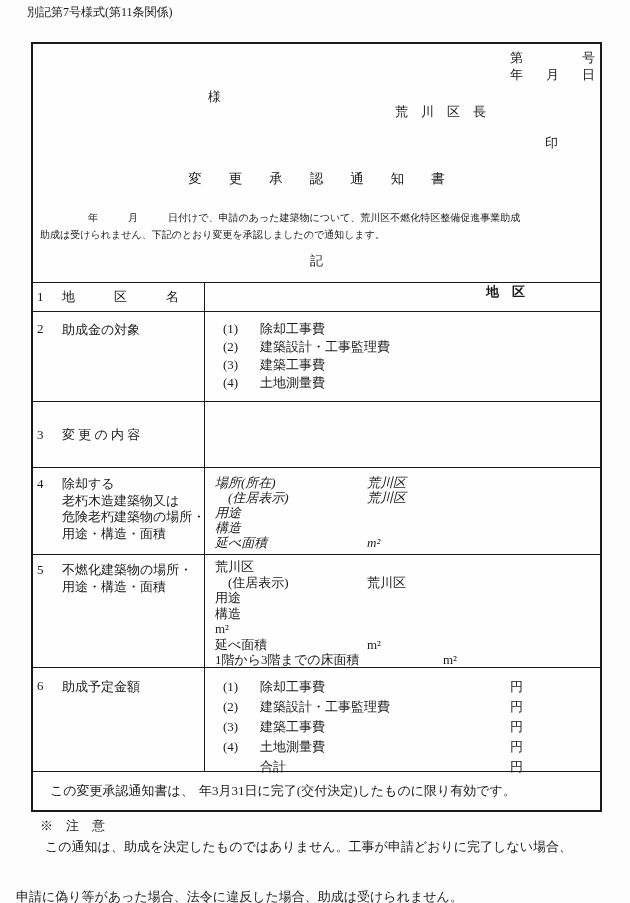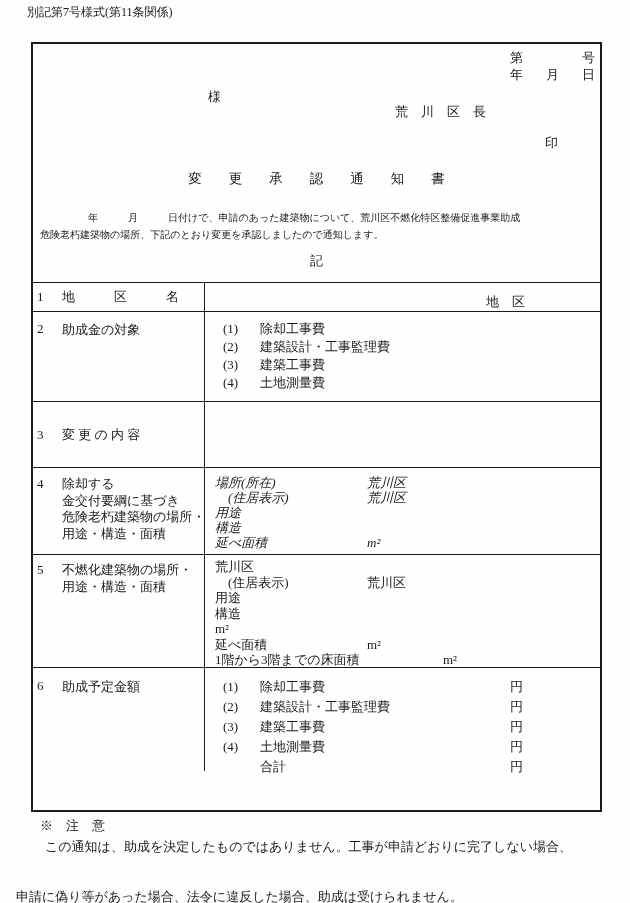--- a/index.html
+++ b/index.html
@@ -39,21 +39,21 @@
 
   
   .tbl{position:absolute;left:0;top:238px;width:567px;}
   .trow{display:flex;border-top:1px solid #1a1a1a;box-sizing:border-box;}
   .lcell{width:172px;flex:none;border-right:1px solid #1a1a1a;box-sizing:border-box;
          display:flex;padding-left:4px;}
   .lcell .no{width:25px;flex:none;}
   .rcell{flex:1;position:relative;box-sizing:border-box;}
   .r1{height:29px;}
   .r1 .lcell{align-items:center;}
-  .r1 .rcell{display:flex;align-items:flex-end;padding-left:281px;}
+  .r1 .rcell{display:flex;align-items:flex-start;padding-left:281px;font-weight:bold;}
   .r2{height:90px;}
   .r2 .lcell{padding-top:9px;}
   .r2 .rcell{padding-top:8px;}
   .iline{display:flex;line-height:18px;}
   .ino{margin-left:18px;width:37px;flex:none;}
   .iname{white-space:nowrap;}
   .r3{height:66px;}
   .r3 .lcell{align-items:center;}
   .r4{height:87px;}
   .r4 .lcell{padding-top:8px;}
@@ -100,21 +100,21 @@
     </div>
 
     <div class="addressee">様</div>
     <div class="issuer nowrap">荒　川　区　長</div>
     <div class="seal">印</div>
 
     <div class="doc-title nowrap">変　　更　　承　　認　　通　　知　　書</div>
 
     <div class="bodytext">
       <div class="l1">年　　　月　　　日付けで、申請のあった建築物について、荒川区不燃化特区整備促進事業助成</div>
-      <div class="l2">危険老朽建築物の場所、下記のとおり変更を承認しましたので通知します。</div>
+      <div class="l2">助成は受けられません、下記のとおり変更を承認しましたので通知します。</div>
     </div>
 
     <div class="record">記</div>
 
     <div class="tbl">
 
       <div class="trow r1">
         <div class="lcell">
           <span class="no">1</span>
           <span class="nowrap">地　　　区　　　名</span>
@@ -155,21 +155,21 @@
           <span class="nowrap">変 更 の 内 容</span>
         </div>
         <div class="rcell"></div>
       </div>
 
       <div class="trow r4">
         <div class="lcell">
           <span class="no">4</span>
           <div class="llines">
             <div>除却する</div>
-            <div>金交付要綱に基づき</div>
+            <div>老朽木造建築物又は</div>
             <div>危険老朽建築物の場所・</div>
             <div>用途・構造・面積</div>
           </div>
         </div>
         <div class="rcell">
           <div class="fline">
             <span class="flabel">場所(所在)</span>
             <span>荒川区</span>
           </div>
           <div class="fline">
@@ -256,20 +256,24 @@
             <span>円</span>
           </div>
           <div class="iline6">
             <span class="ino"></span>
             <span class="iname6">合計</span>
             <span>円</span>
           </div>
         </div>
       </div>
 
+      <div class="trow rnotice">
+        <span class="lead">この変更承認通知書は、</span>
+        <span class="nowrap">年3月31日に完了(交付決定)したものに限り有効です。</span>
+      </div>
 
     </div>
   </div>
 </div>
 
 <div class="abs foot-title nowrap">※　注　意</div>
 <div class="abs foot-l1">この通知は、助成を決定したものではありません。工事が申請どおりに完了しない場合、</div>
 <div class="abs foot-l2">申請に偽り等があった場合、法令に違反した場合、助成は受けられません。</div>
 
 </body></html>

